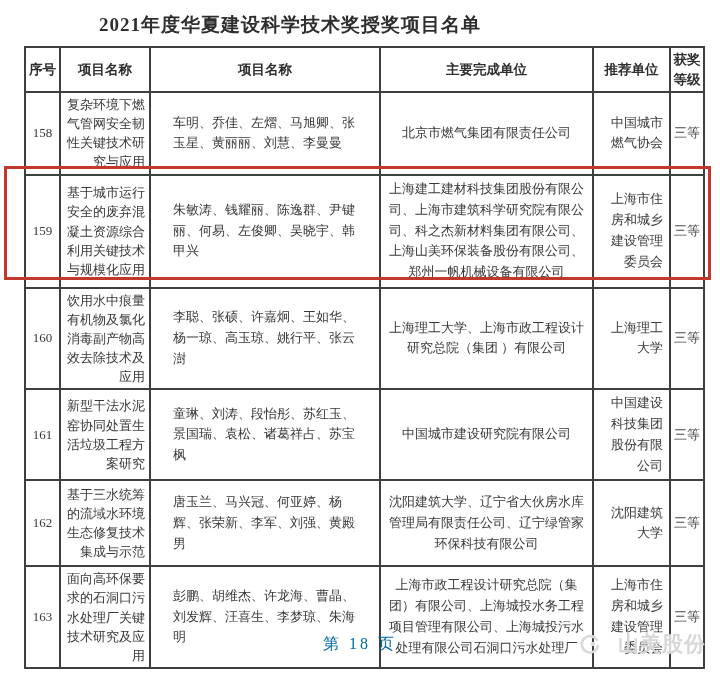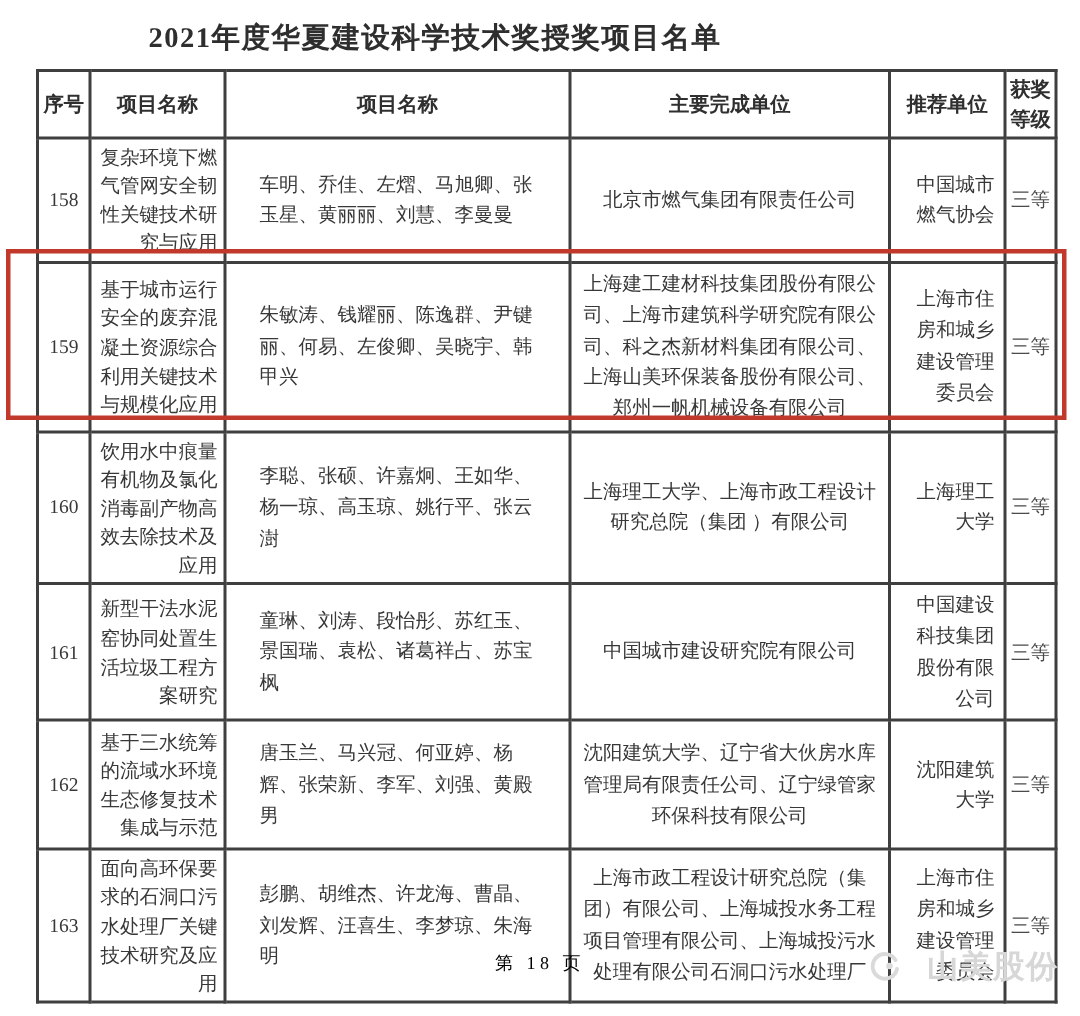--- a/index.html
+++ b/index.html
@@ -52,21 +52,21 @@
   .highlight-box{
     position:absolute;
     left:4px;top:166px;width:707px;height:114px;
     border:3px solid #c0392b;
     box-sizing:border-box;
     pointer-events:none;
   }
 
   .page-footer{
     position:absolute;top:634px;left:0;width:720px;
-    text-align:center;font-size:12px;color:#000000;letter-spacing:3px;
+    text-align:center;font-size:16px;color:#0369a1;letter-spacing:3px;
   }
 
   .watermark{
     position:absolute;top:630px;right:14px;
     display:flex;align-items:center;gap:16px;
     color:#d7d7d7;font-size:21px;font-weight:700;
     font-family:"Liberation Sans", sans-serif;
     letter-spacing:1px;
     user-select:none;
   }

